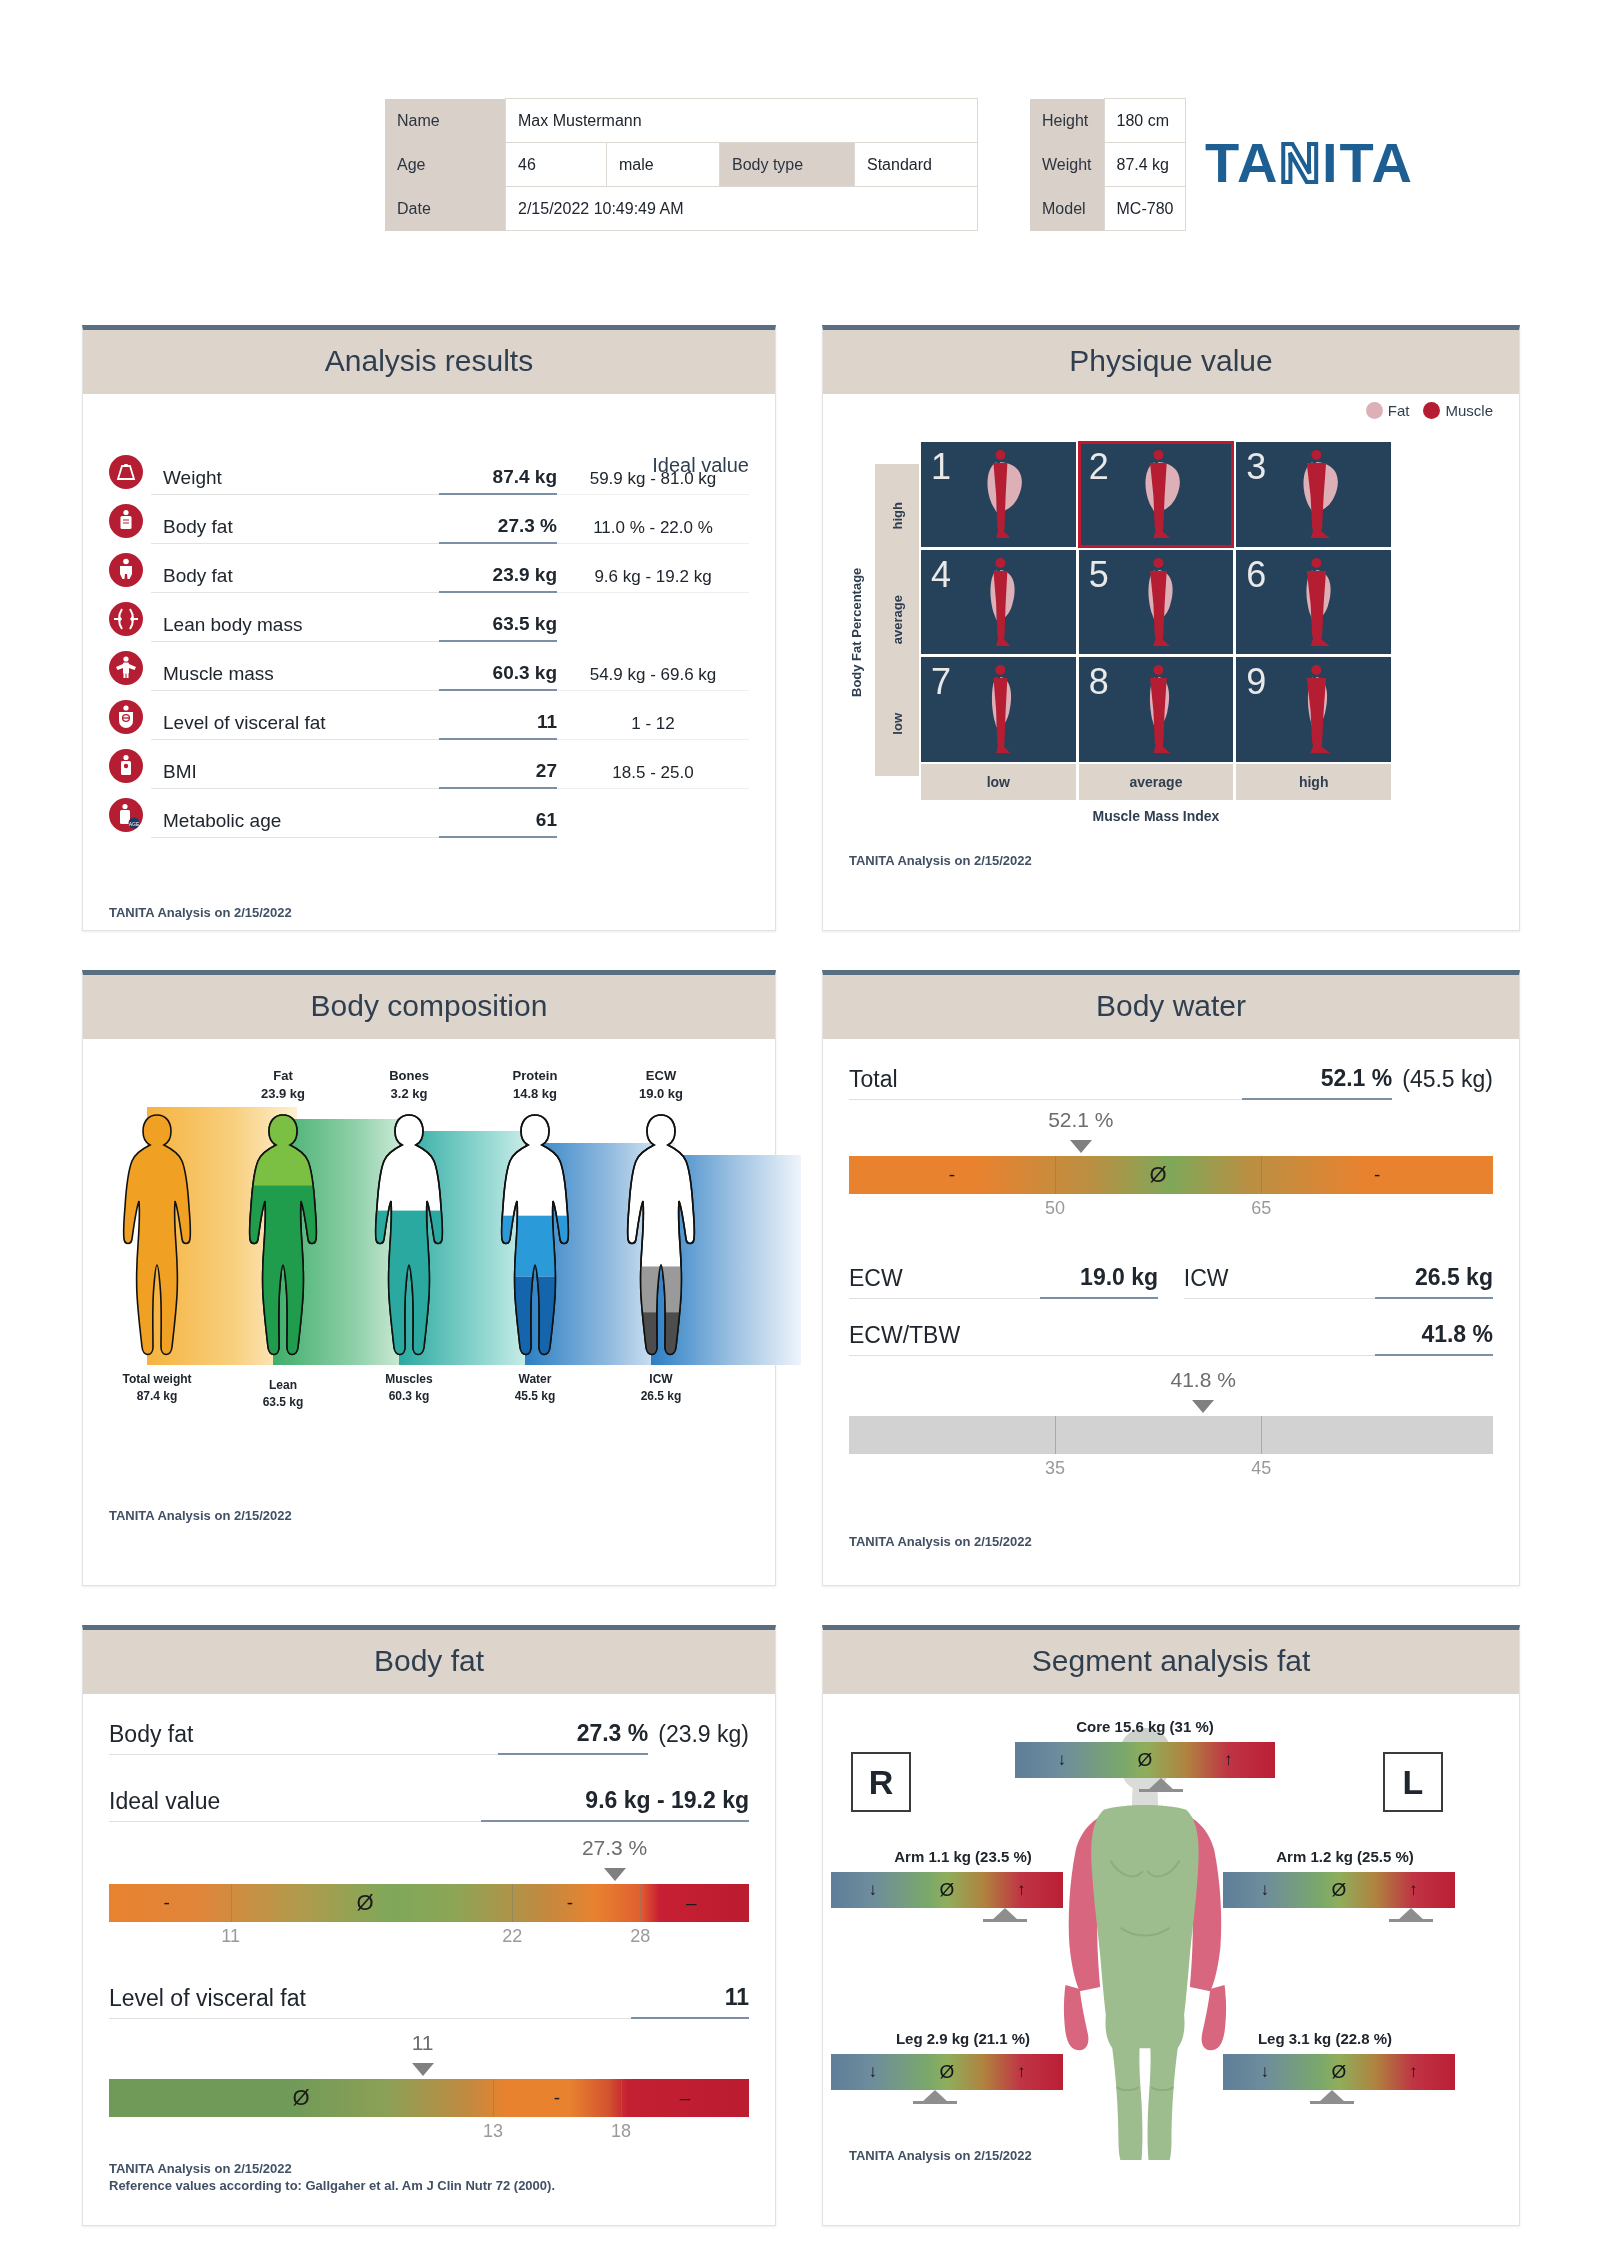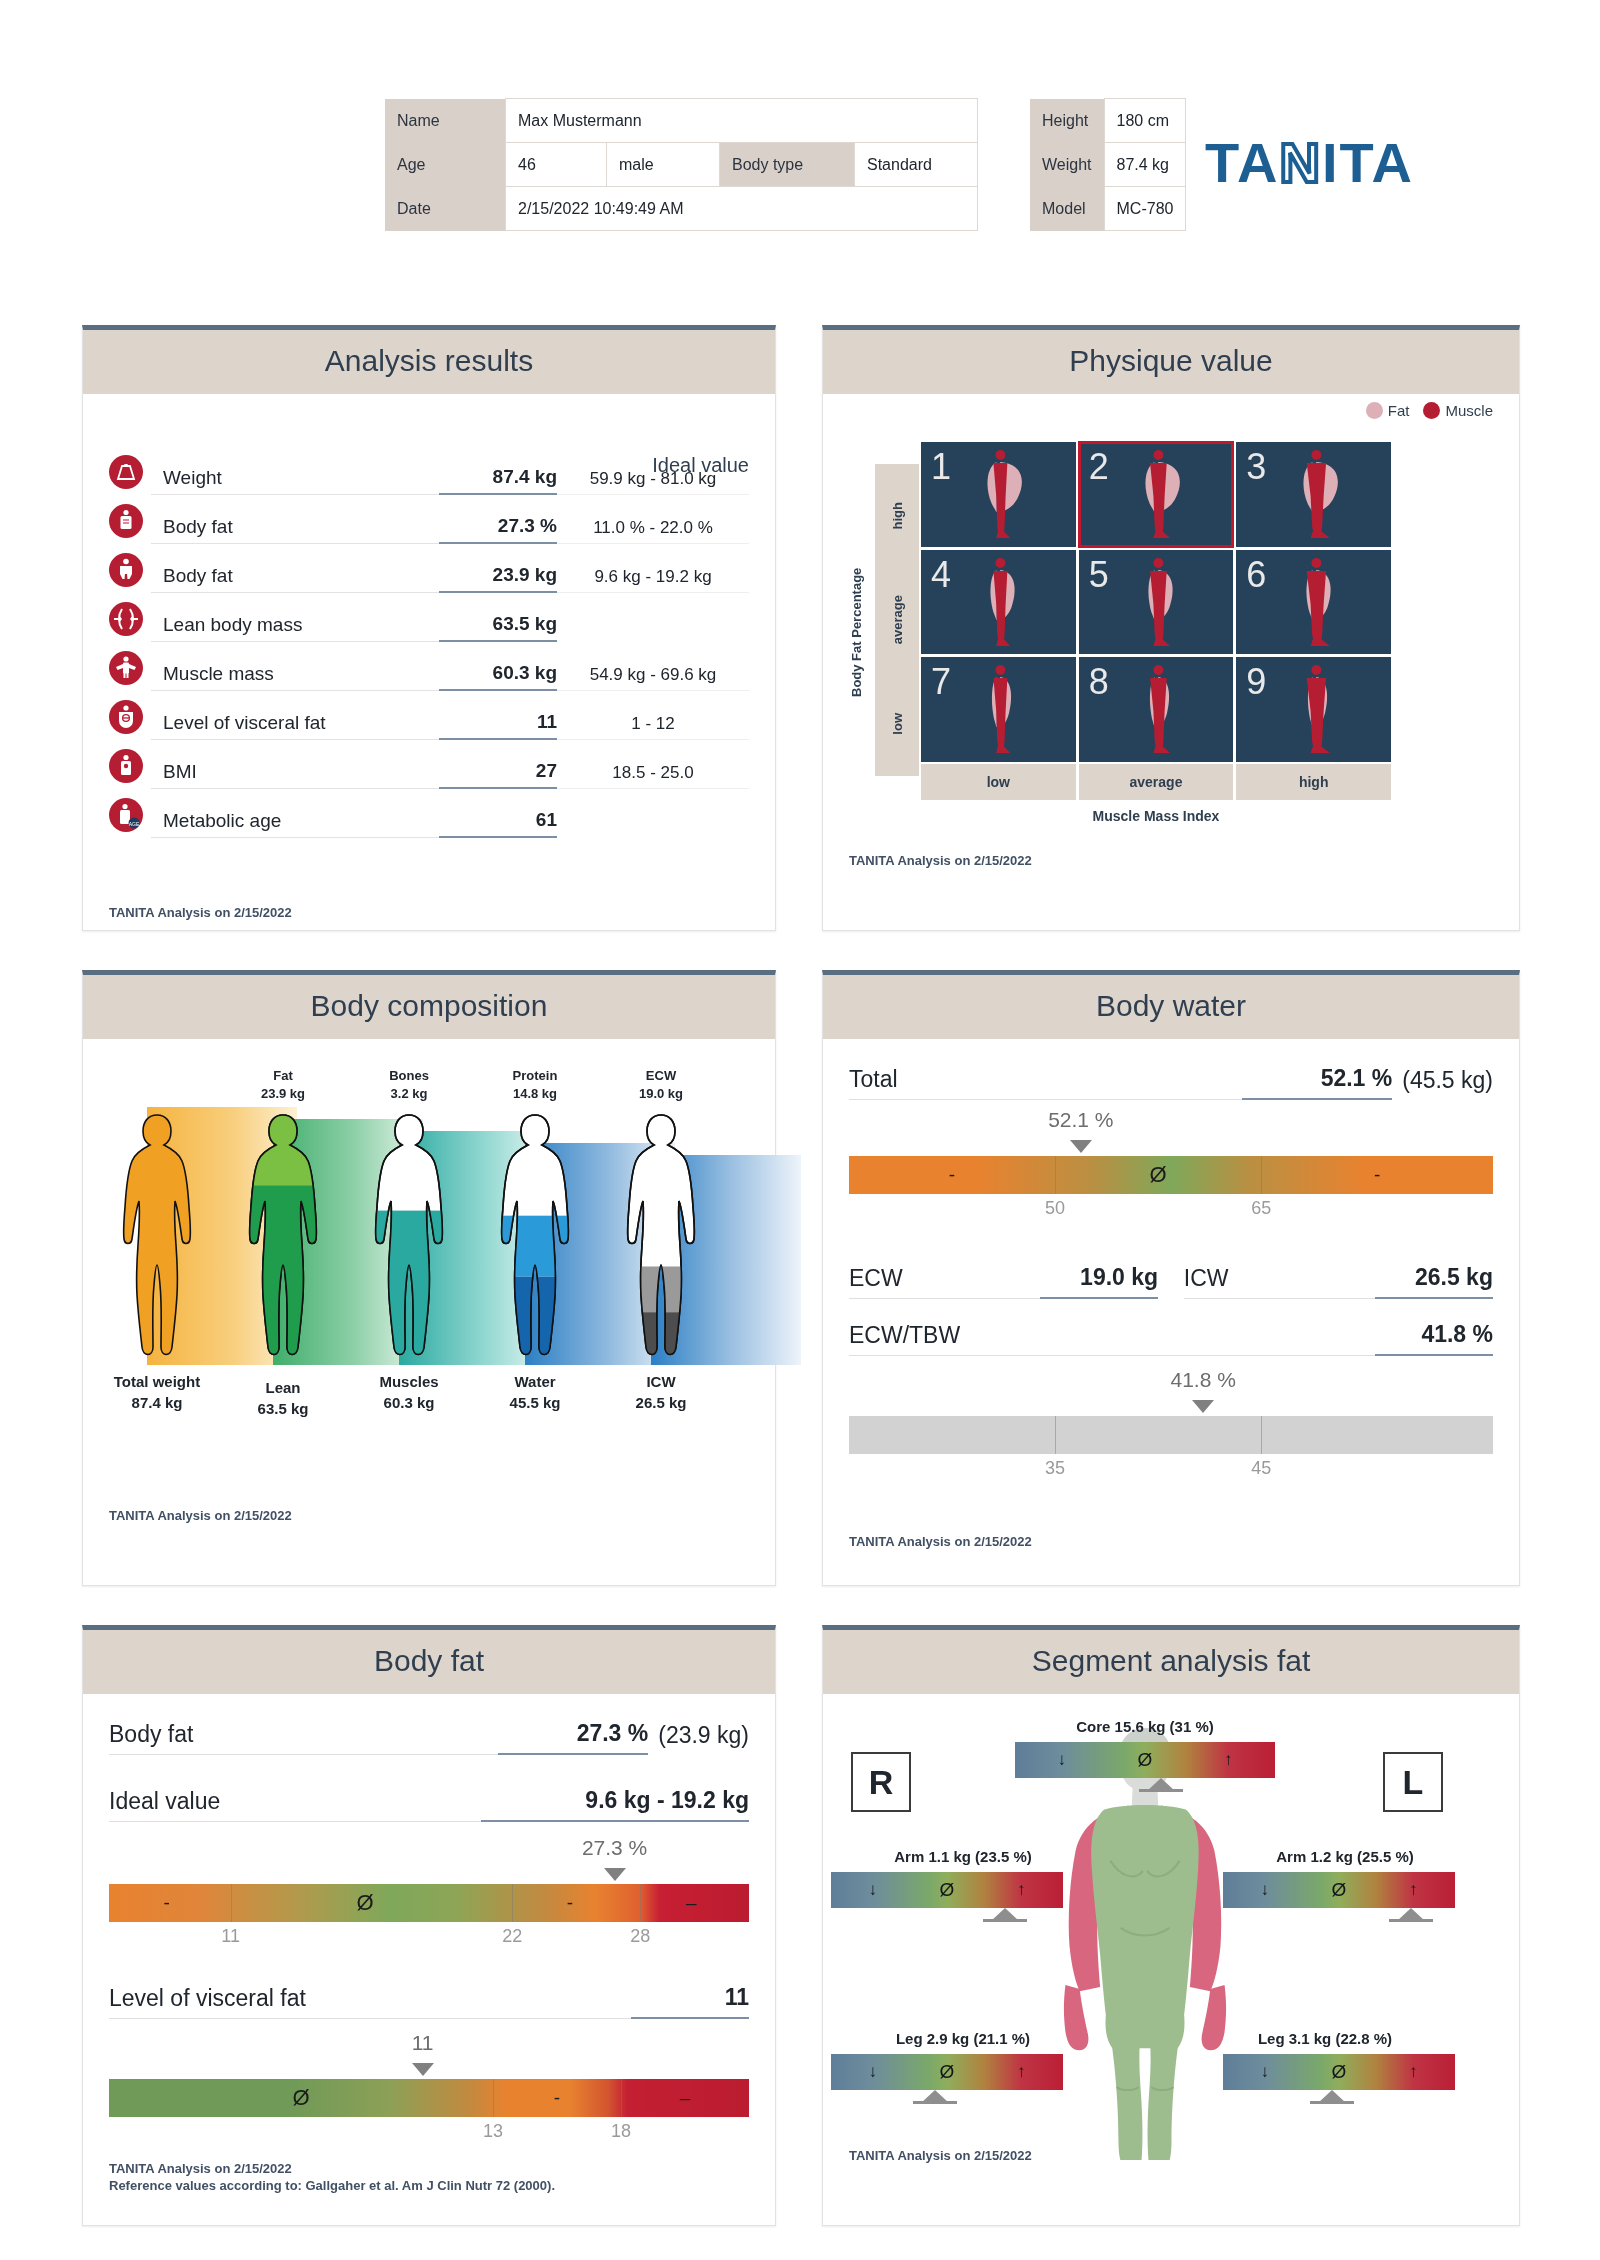--- a/index.html
+++ b/index.html
@@ -71,24 +71,24 @@
   #xcells{position:absolute;left:72px;top:322px;width:470px;height:36px;
           display:grid;grid-template-columns:repeat(3,1fr);gap:3px;}
   .xcell{background:#ddd4cc;color:#2f3f50;font-size:14px;font-weight:bold;
          display:flex;align-items:center;justify-content:center;}
   #xlab{position:absolute;left:72px;top:366px;width:470px;text-align:center;
         font-size:14px;font-weight:bold;color:#2f3f50;}
 
   
   #bc-wrap{position:absolute;left:10px;top:40px;width:640px;height:330px;}
   .bc-top{position:absolute;text-align:center;font-size:13px;font-weight:bold;width:120px;line-height:1.4;}
-  .bc-bot{position:absolute;text-align:center;font-size:15px;font-weight:bold;width:120px;line-height:1.4;}
-
-  
-  .mrow{display:flex;align-items:flex-end;}
+  .bc-bot{position:absolute;text-align:center;font-size:12px;font-weight:bold;width:120px;line-height:1.4;}
+
+  
+  .mrow{display:flex;align-items:center;}
   .mlabel{font-size:23px;padding-bottom:6px;border-bottom:1px solid #dfdfdf;flex:1;}
   .mvalue{font-size:23px;font-weight:bold;padding-bottom:6px;border-bottom:2px solid #7d8fa5;text-align:right;}
   .msuffix{font-size:23px;padding-bottom:6px;padding-left:10px;white-space:nowrap;}
 
   
   .gauge{position:relative;height:38px;}
   .gbar{position:absolute;left:0;right:0;top:0;height:38px;}
   .gdiv{position:absolute;top:0;bottom:0;width:1px;background:rgba(120,120,120,.45);}
   .gmark{position:absolute;top:0;height:38px;font-size:19px;color:#1c1c1c;
          display:flex;align-items:center;justify-content:center;transform:translateX(-50%);}

